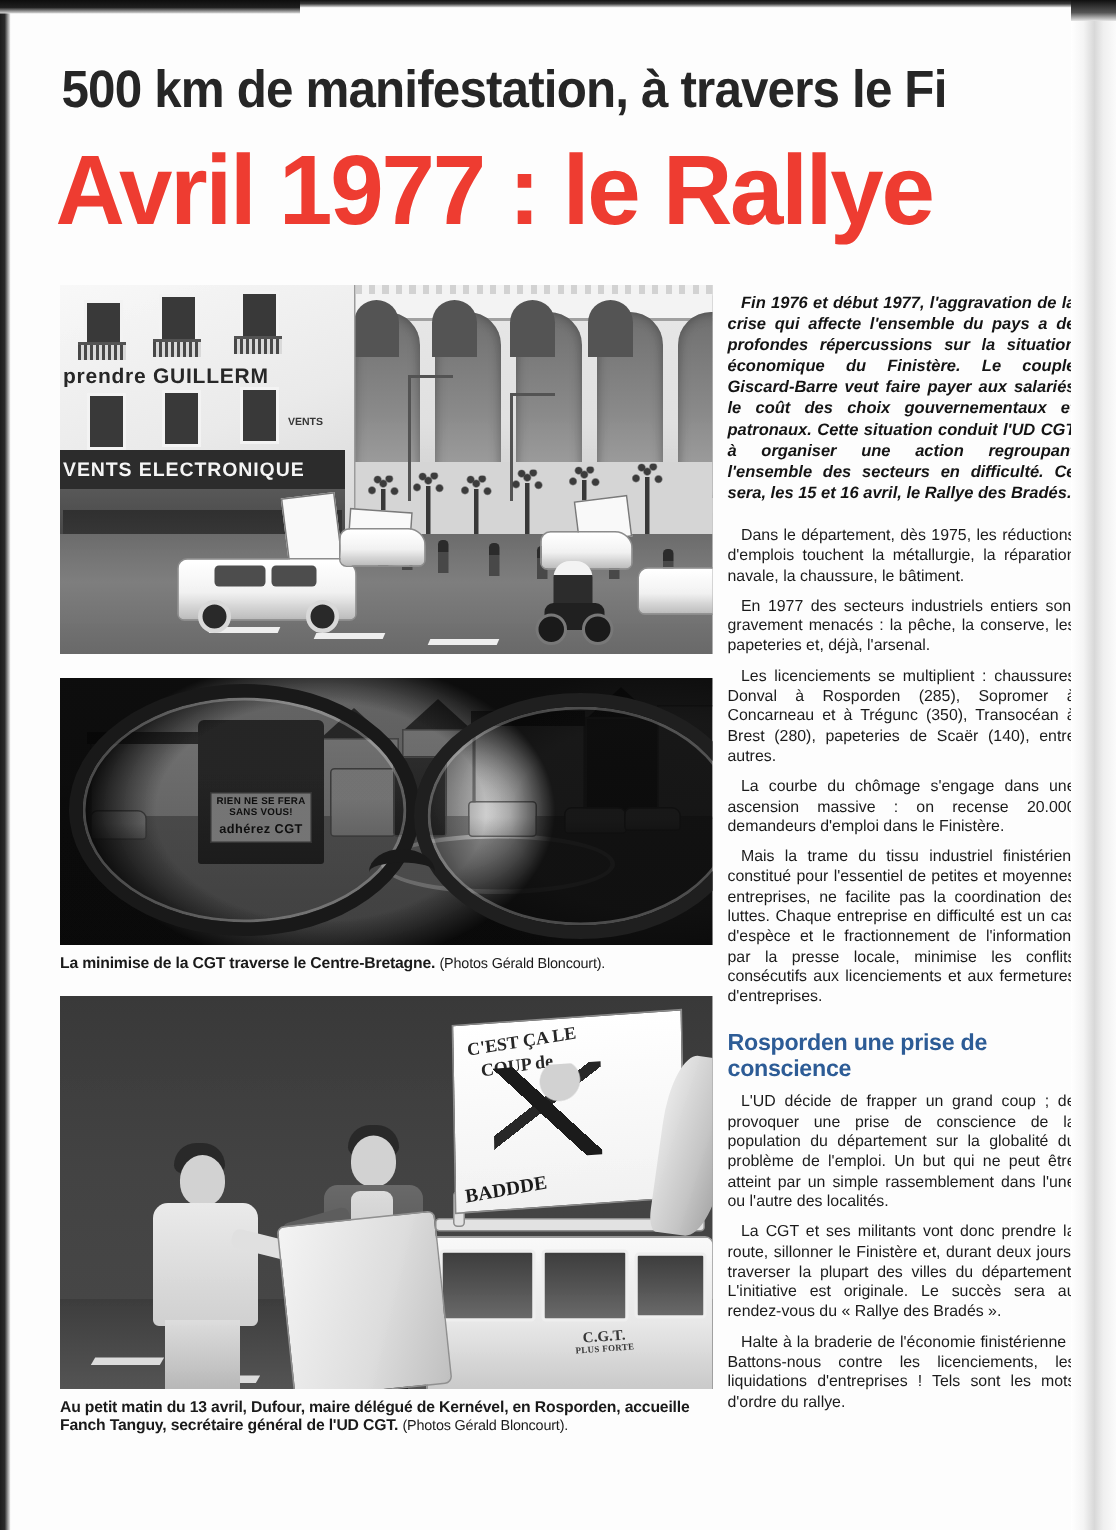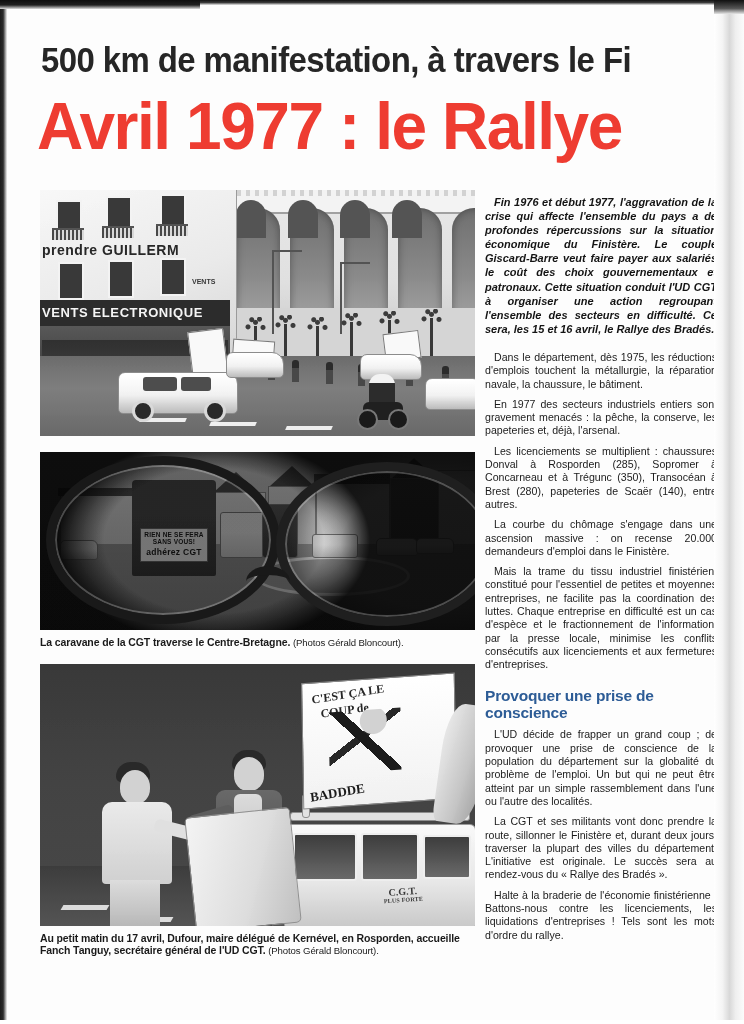--- a/index.html
+++ b/index.html
@@ -704,21 +704,21 @@
           <div class="ph2-car" style="left:20px;top:88px;width:36px;height:18px;"></div>
 
           <div class="glasses">
             <div class="vignette"></div>
             <div class="lens" style="left:6px;top:4px;width:216px;height:150px;"></div>
             <div class="lens" style="left:236px;top:10px;width:204px;height:146px;border-color:#232323;"></div>
             <div class="bridge" style="left:206px;top:114px;width:44px;height:22px;"></div>
           </div>
         </div>
         <figcaption class="caption">
-          <span>La caravane de la CGT traverse le Centre-Bretagne.</span>
+          <span>La minimise de la CGT traverse le Centre-Bretagne.</span>
           <span class="credit">(Photos Gérald Bloncourt).</span>
         </figcaption>
       </figure>
 
       <figure class="figure" style="margin-top:14px">
         <div class="photo ph3">
           <div class="ph3-bg"></div>
           <div class="ph3-ground"></div>
           <div class="ph3-stripe" style="left:22px;bottom:16px;width:46px;"></div>
           <div class="ph3-stripe" style="left:92px;bottom:4px;width:40px;"></div>
@@ -756,37 +756,37 @@
 
           <div class="ph3-poster" style="left:262px;top:14px;width:152px;height:124px;">
             <span class="pl1">C'EST ÇA LE</span>
             <span class="pl2">COUP de</span>
             <span class="cartoon"></span>
             <span class="pl3">BADDDE</span>
           </div>
           <div class="ph3-flag" style="left:400px;top:40px;width:44px;height:120px;"></div>
         </div>
         <figcaption class="caption">
-          <span>Au petit matin du 17 avril, Dufour, maire délégué de Kernével, en Rosporden, accueille Fanch Tanguy, secrétaire général de l'UD CGT.</span>
+          <span>Au petit matin du 13 avril, Dufour, maire délégué de Kernével, en Rosporden, accueille Fanch Tanguy, secrétaire général de l'UD CGT.</span>
           <span class="credit">(Photos Gérald Bloncourt).</span>
         </figcaption>
       </figure>
 
     </div>
 
     <div class="col-right">
       <p class="intro">Fin 1976 et début 1977, l'aggravation de la crise qui affecte l'ensemble du pays a de profondes répercussions sur la situation économique du Finistère. Le couple Giscard-Barre veut faire payer aux salariés le coût des choix gouvernementaux et patronaux. Cette situation conduit l'UD CGT à organiser une action regroupant l'ensemble des secteurs en difficulté. Ce sera, les 15 et 16 avril, le Rallye des Bradés.</p>
 
       <p class="body-p">Dans le département, dès 1975, les réductions d'emplois touchent la métallurgie, la réparation navale, la chaussure, le bâtiment.</p>
       <p class="body-p">En 1977 des secteurs industriels entiers sont gravement menacés : la pêche, la conserve, les papeteries et, déjà, l'arsenal.</p>
       <p class="body-p">Les licenciements se multiplient : chaussures Donval à Rosporden (285), Sopromer à Concarneau et à Trégunc (350), Transocéan à Brest (280), papeteries de Scaër (140), entre autres.</p>
       <p class="body-p">La courbe du chômage s'engage dans une ascension massive : on recense 20.000 demandeurs d'emploi dans le Finistère.</p>
       <p class="body-p">Mais la trame du tissu industriel finistérien, constitué pour l'essentiel de petites et moyennes entreprises, ne facilite pas la coordination des luttes. Chaque entreprise en difficulté est un cas d'espèce et le fractionnement de l'information, par la presse locale, minimise les conflits consécutifs aux licenciements et aux fermetures d'entreprises.</p>
 
-      <h2 class="subhead">Provoquer une prise de conscience</h2>
+      <h2 class="subhead">Rosporden une prise de conscience</h2>
 
       <p class="body-p">L'UD décide de frapper un grand coup ; de provoquer une prise de conscience de la population du département sur la globalité du problème de l'emploi. Un but qui ne peut être atteint par un simple rassemblement dans l'une ou l'autre des localités.</p>
       <p class="body-p">La CGT et ses militants vont donc prendre la route, sillonner le Finistère et, durant deux jours, traverser la plupart des villes du département. L'initiative est originale. Le succès sera au rendez-vous du « Rallye des Bradés ».</p>
       <p class="body-p">Halte à la braderie de l'économie finistérienne ! Battons-nous contre les licenciements, les liquidations d'entreprises ! Tels sont les mots d'ordre du rallye.</p>
     </div>
 
   </div>
 
   <div class="scan-edge-right"></div>
   <div class="scan-edge-left"></div>

